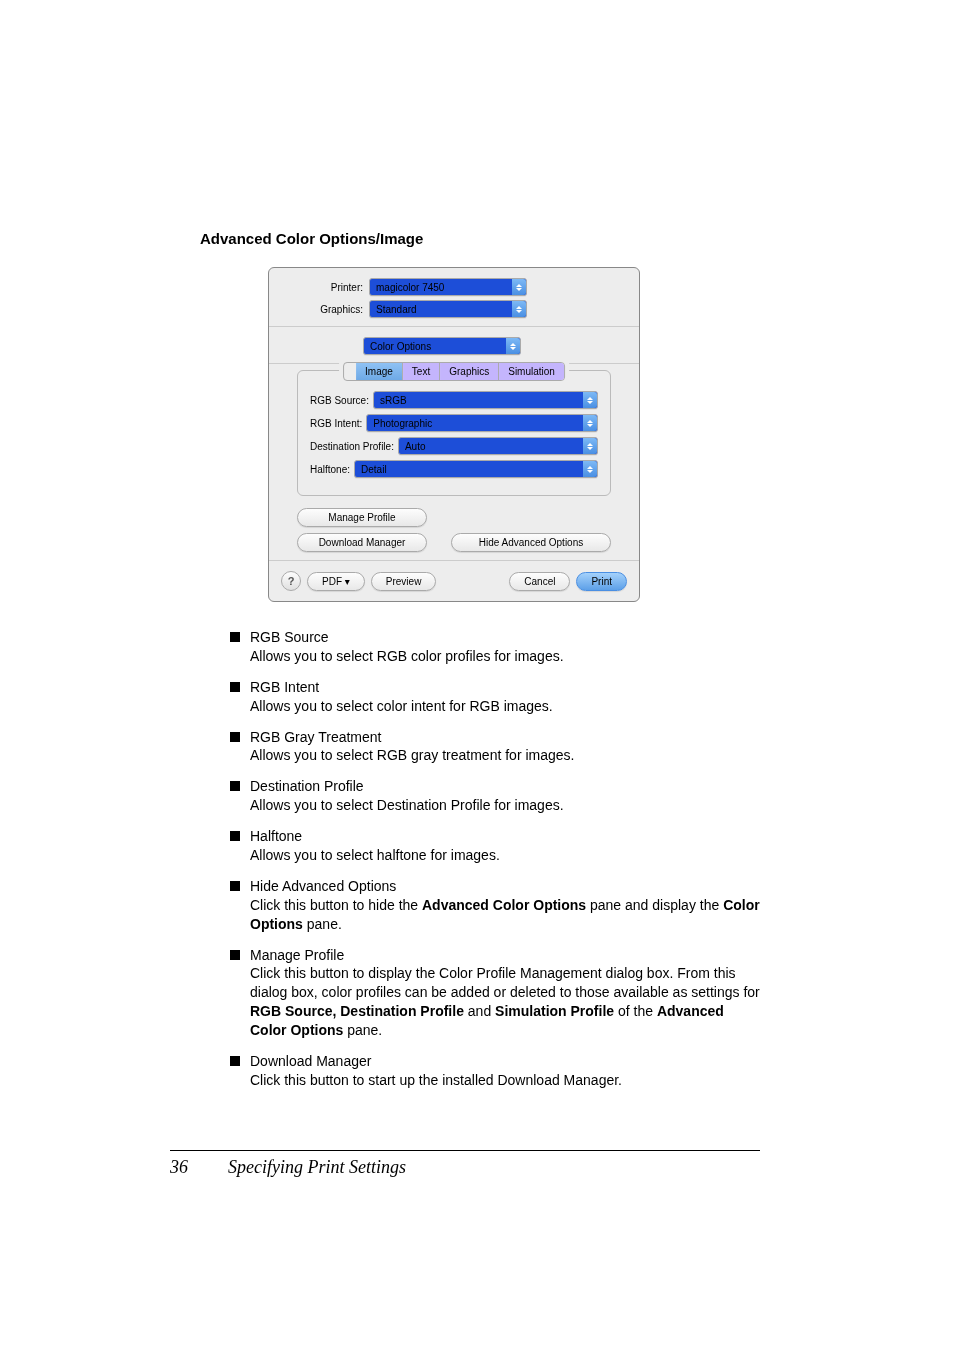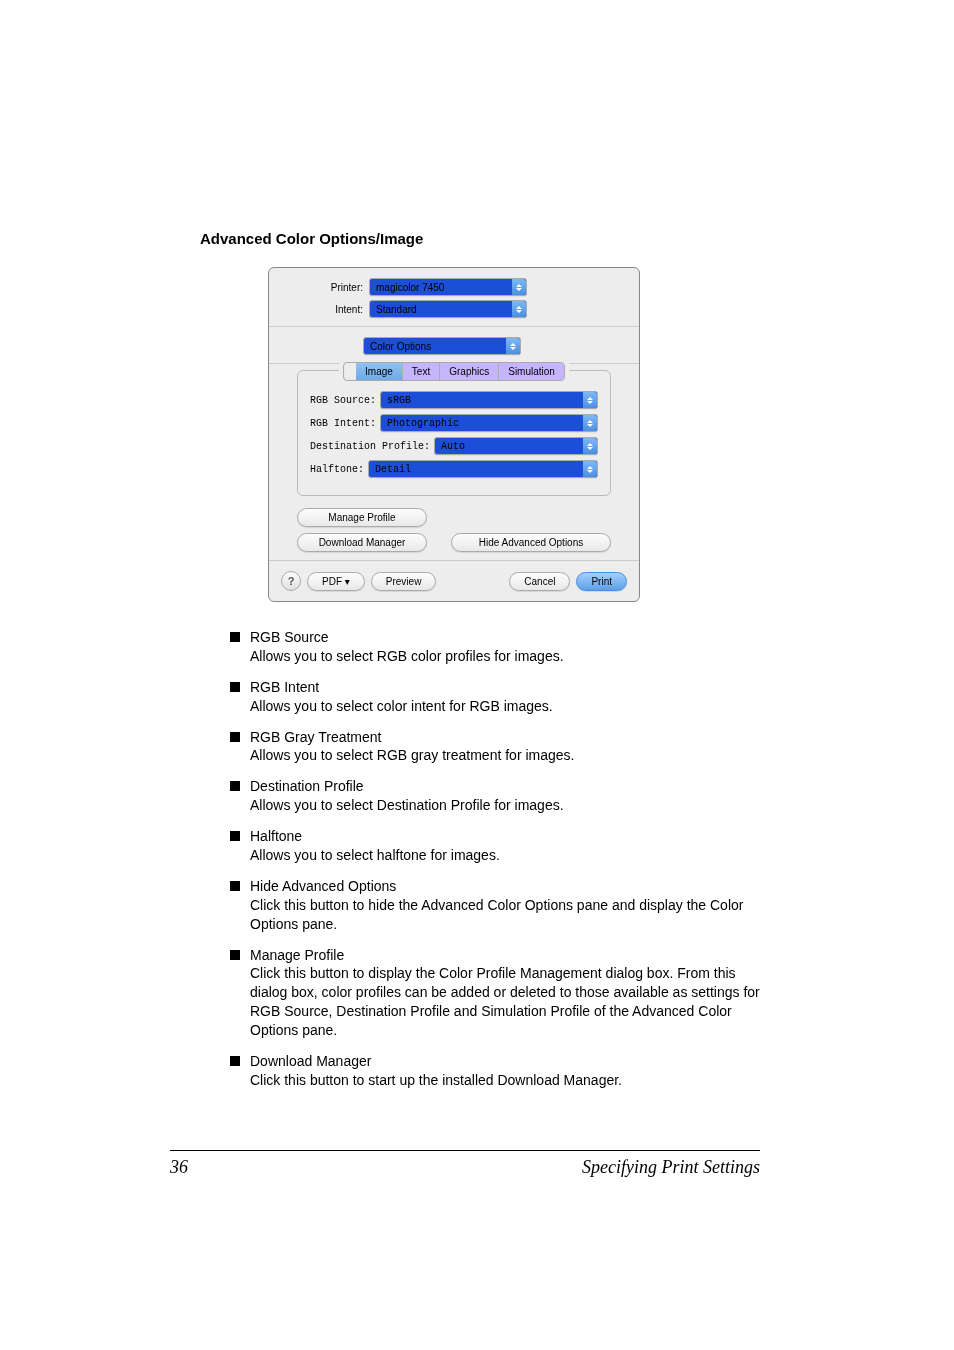--- a/index.html
+++ b/index.html
@@ -123,21 +123,20 @@
     left: 50%;
     transform: translateX(-50%);
     background: #ededed;
     padding: 0 4px;
   }
   .opt-row {
     display: flex;
     align-items: center;
     margin: 5px 0;
     font-size: 10px;
-    font-family: Liberation Mono, monospace;
   }
   .opt-row .olabel { padding-right: 4px; }
   .opt-row .aq-select { flex: 1; }
   .pill-btn {
     display: inline-flex;
     align-items: center;
     justify-content: center;
     height: 17px;
     padding: 0 14px;
     border: 1px solid #aaa;
@@ -201,52 +200,53 @@
     content: "";
     position: absolute;
     left: 0;
     top: 4px;
     width: 10px;
     height: 10px;
     background: #000;
   }
   ul.defs .term { display: block; }
   ul.defs .desc { display: block; }
-  ul.defs b { font-weight: normal; }
+  ul.defs b { font-weight: bold; }
 
   .page-footer-line {
     position: absolute;
     left: 170px;
     width: 590px;
     top: 1150px;
     border-top: 1px solid #000;
     padding-top: 6px;
     display: flex;
-    justify-content: space-between;
+    justify-content: flex-start;
     font-style: italic;
     font-family: "Times New Roman", serif;
     font-size: 18px;
+    gap: 40px;
   }
 </style>
 </head>
 <body>
 
 <div class="page">
   <h3 class="section-title">Advanced Color Options/Image</h3>
 
   <div class="dialog">
     <div class="row" style="padding-top:10px;">
       <div class="label-left">Printer:</div>
       <div class="aq-select" style="width:150px;">
         <span class="sel-text">magicolor 7450</span>
         <span class="arrow"></span>
       </div>
     </div>
     <div class="row sep">
-      <div class="label-left">Intent:</div>
+      <div class="label-left">Graphics:</div>
       <div class="aq-select" style="width:150px;">
         <span class="sel-text">Standard</span>
         <span class="arrow"></span>
       </div>
     </div>
     <div class="row sep">
       <div class="label-none"></div>
       <div class="aq-select" style="width:150px;">
         <span class="sel-text">Color Options</span>
         <span class="arrow"></span>

